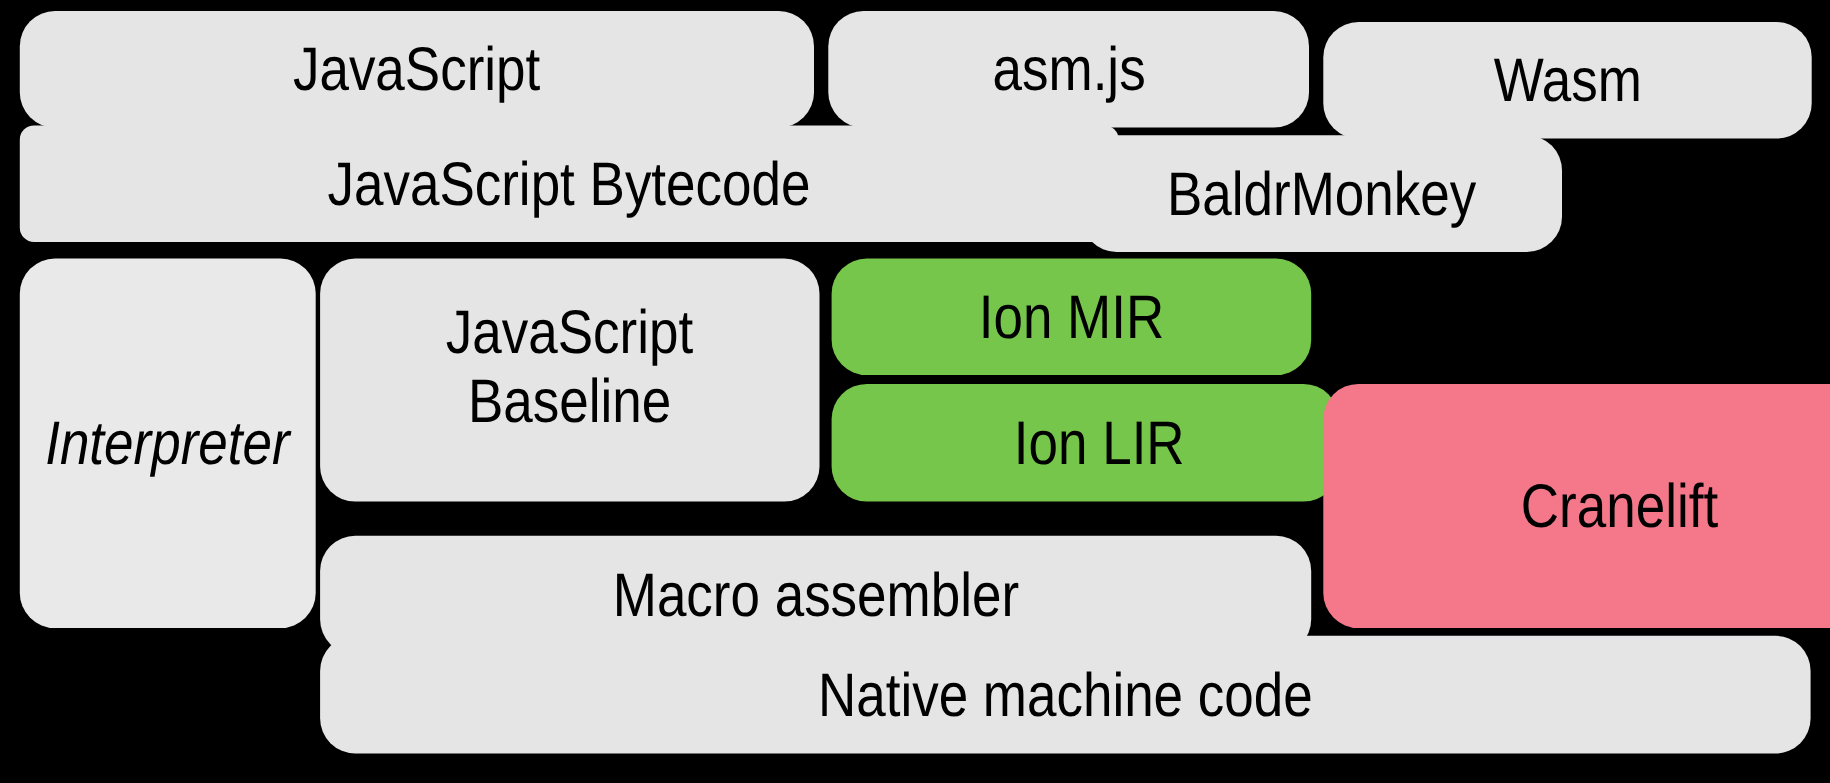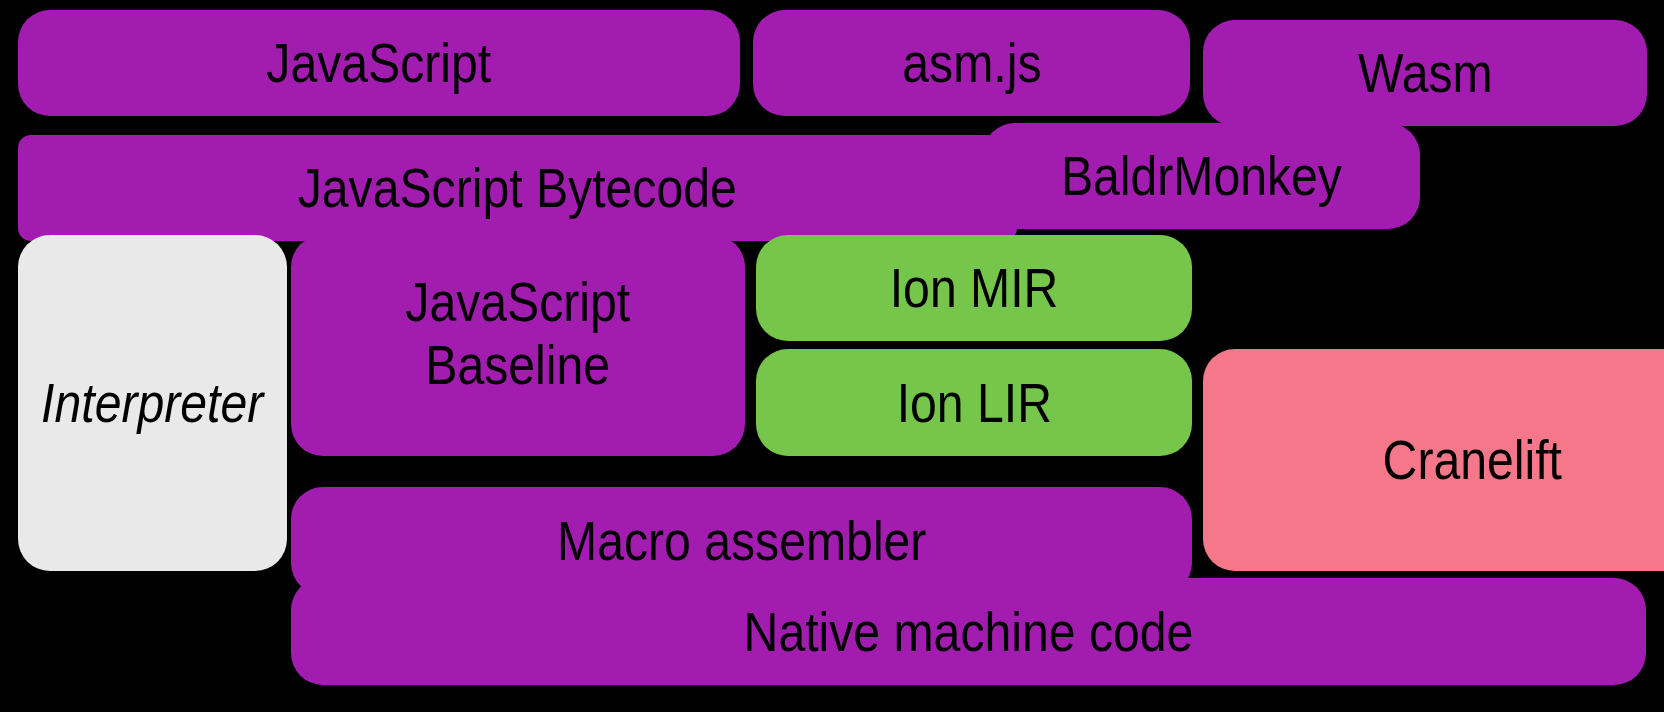--- a/index.html
+++ b/index.html
@@ -13,21 +13,21 @@
     height: 712px;
     background: #000000;
     overflow: hidden;
     font-family: "Liberation Sans", "DejaVu Sans", sans-serif;
   }
   .box {
     position: absolute;
     display: flex;
     align-items: center;
     justify-content: center;
-    background: #a21caf;
+    background: #e5e5e5;
     border-radius: 32px;
     color: #000000;
   }
   .box .t {
     font-size: 56px;
     line-height: 1.1;
     white-space: nowrap;
     transform: scaleX(0.86);
     transform-origin: center;
   }
@@ -44,27 +44,27 @@
   }
   .gray  { background: #e9e9e9; font-style: italic; }
   .green { background: #75c64a; }
   .pink  { background: #f4788a; padding-left: 48px; }
 
   
   .b-javascript { left: 18px;   top: 10px;  width: 722px;  height: 106px; }
   .b-asmjs      { left: 753px;  top: 10px;  width: 437px;  height: 106px; }
   .b-wasm       { left: 1203px; top: 10px;  width: 444px;  height: 106px; margin-top: 10px; }
   
-  .b-bytecode   { left: 18px;   top: 135px; width: 999px;  height: 106px; border-radius: 13px; }
+  .b-bytecode   { left: 18px;   top: 114px; width: 999px;  height: 106px; border-radius: 13px; }
   .b-baldr      { left: 983px;  top: 123px; width: 437px;  height: 106px; }
   
   .b-interp     { left: 18px;   top: 235px; width: 269px;  height: 336px; }
   .b-baseline   { left: 291px;  top: 235px; width: 454px;  height: 221px; }
   .b-ionmir     { left: 756px;  top: 235px; width: 436px;  height: 106px; }
-  .b-ionlir     { left: 756px;  top: 349px; width: 436px;  height: 107px; }
+  .b-ionlir     { left: 756px;  top: 349px; width: 436px;  height: 107px; padding-left: 25px; }
   .b-cranelift  { left: 1203px; top: 349px; width: 443px;  height: 222px; }
   
   .b-macro      { left: 291px;  top: 463px; width: 901px;  height: 108px; margin-top: 24px; }
   .b-native     { left: 291px;  top: 578px; width: 1355px; height: 107px; }
 </style>
 </head>
 <body>
 
 <div class="canvas">
 

